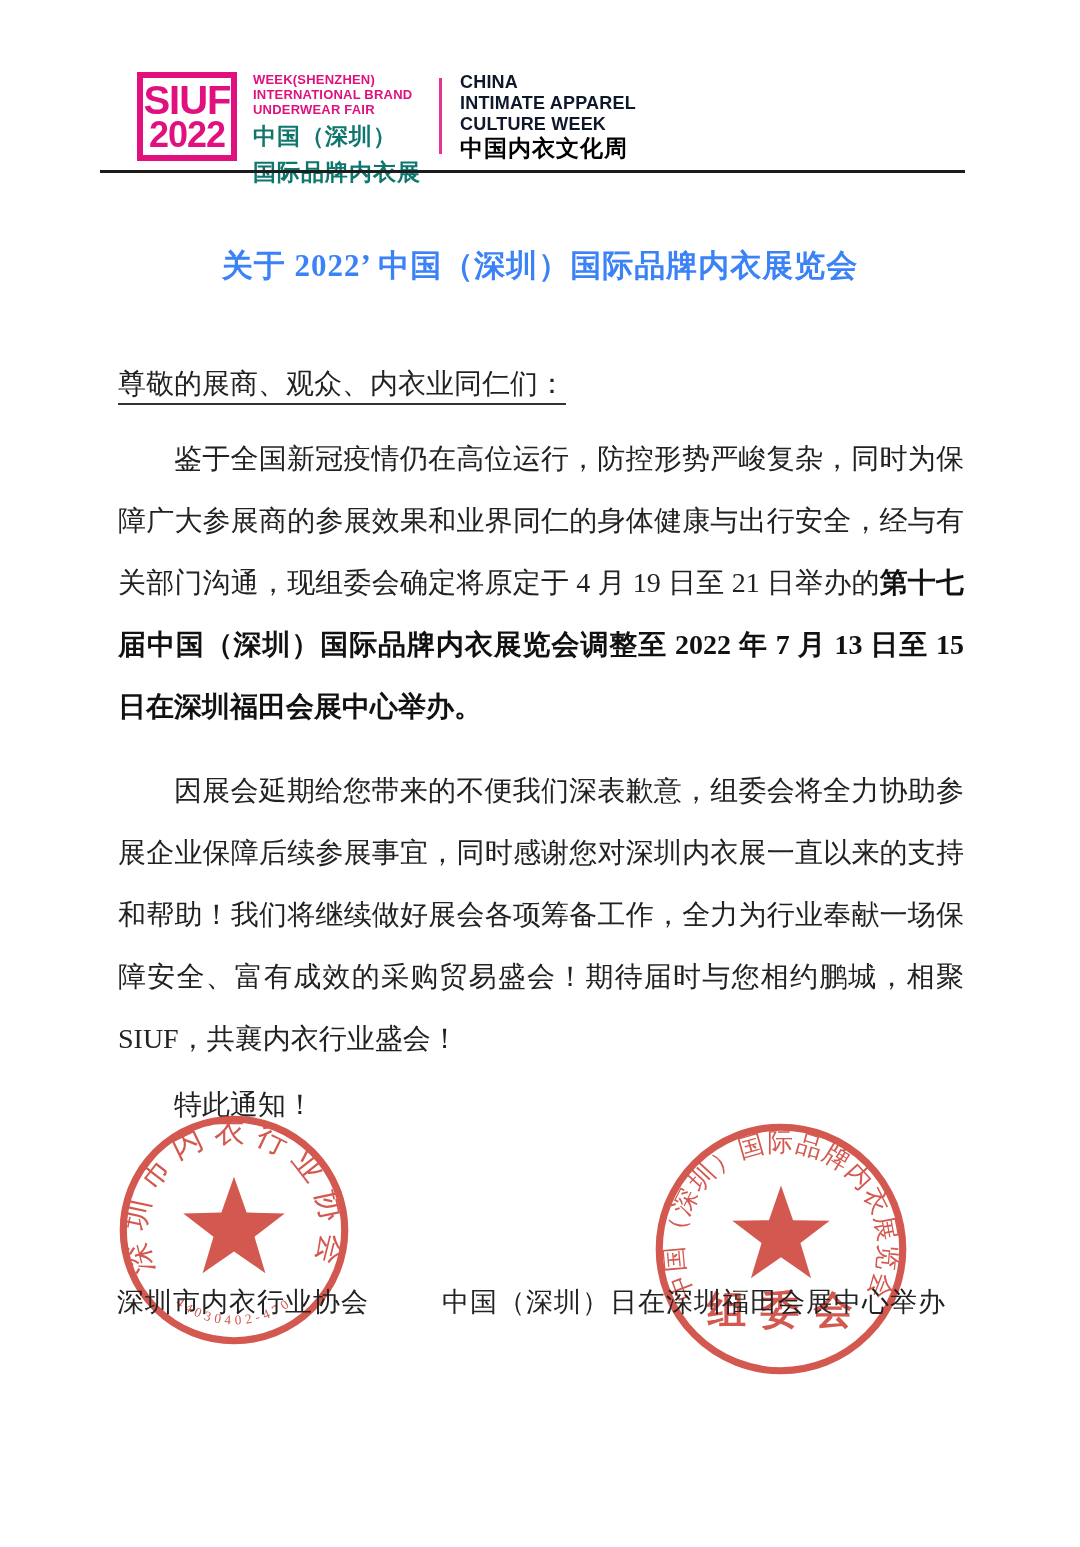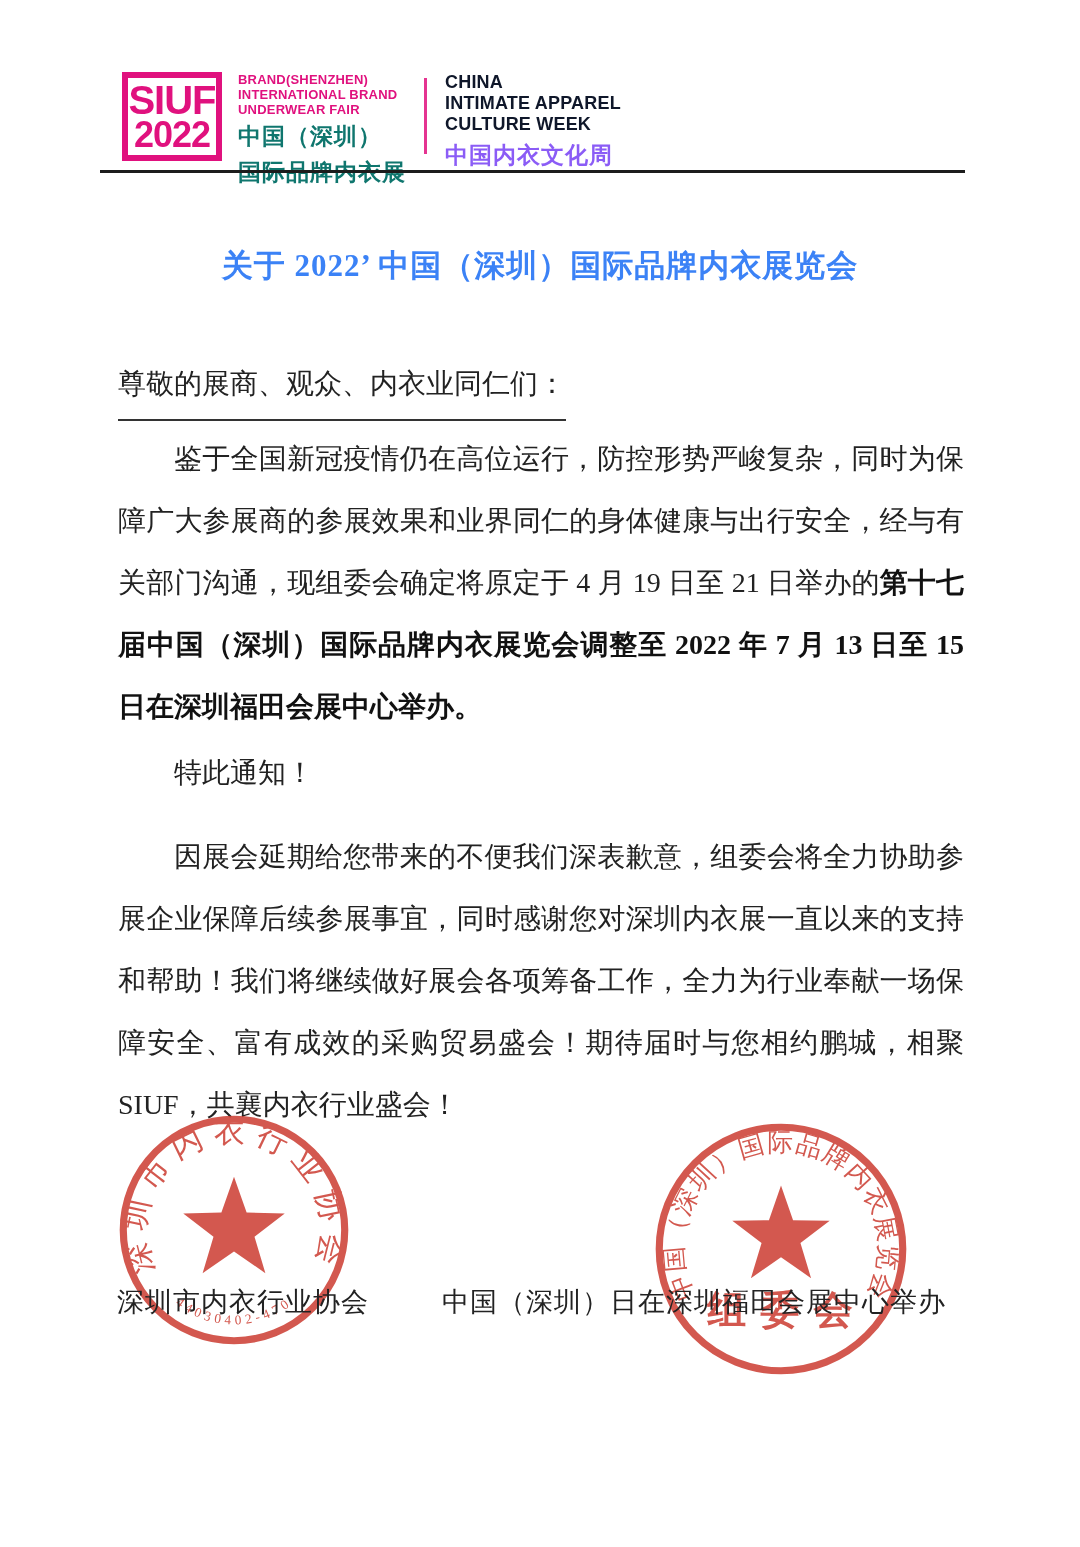--- a/index.html
+++ b/index.html
@@ -11,21 +11,21 @@
     margin: 0 auto;
     background: #ffffff;
     overflow: hidden;
     font-family: "Liberation Serif", "DejaVu Serif", serif;
     color: #1f1f1f;
   }
 
   
   #logo {
     position: absolute;
-    left: 122px; top: 72px;
+    left: 137px; top: 72px;
     display: flex;
     align-items: flex-start;
   }
   .siuf-box {
     border: 6px solid #e0117e;
     color: #e0117e;
     width: 100px; height: 89px;
     display: flex; flex-direction: column;
     align-items: center; justify-content: center;
     font-family: "Liberation Sans", "DejaVu Sans", sans-serif;
@@ -36,21 +36,21 @@
   .siuf-box .year { font-size: 36px; letter-spacing: -1px; }
   .logo-block { margin-left: 16px; font-family: "Liberation Sans", "DejaVu Sans", sans-serif; font-weight: bold; }
   .logo-block .en-small { color: #e0117e; font-size: 13px; line-height: 15px; letter-spacing: 0.2px; }
   .logo-block .cn-magenta { color: #0f766e; font-size: 23px; line-height: 26px; margin-top: 6px; letter-spacing: 1px; }
   .logo-divider {
     width: 3px; height: 76px; background: #e0117e;
     margin: 6px 0 0 18px; opacity: 0.85;
   }
   .logo-block2 { margin-left: 18px; font-family: "Liberation Sans", "DejaVu Sans", sans-serif; font-weight: bold; }
   .logo-block2 .en-big { color: #0f172a; font-size: 18px; line-height: 21px; letter-spacing: 0.2px; }
-  .logo-block2 .cn-red { color: #8b5cf6; font-size: 23px; line-height: 26px; margin-top: 7px; letter-spacing: 1px; }
+  .logo-block2 .cn-red { color: #000000; font-size: 23px; line-height: 26px; letter-spacing: 1px; }
 
   .header-rule {
     position: absolute;
     left: 100px; top: 170px;
     width: 865px; height: 0;
     border-top: 3px solid #1c1c1c;
   }
 
   
   .doc-title {
@@ -73,21 +73,21 @@
     width: 846px;
     font-size: 28px;
     color: #222;
   }
   .salutation {
     font-size: 28px;
     line-height: 44px;
   }
   .salutation span {
     border-bottom: 2px solid #333;
-    padding-bottom: 20px;
+    padding-bottom: 4px;
   }
   .para {
     margin-top: 22px;
     text-indent: 2em;
     text-align: justify;
     line-height: 62px;
   }
   .para.tight { margin-top: 4px; }
   .bold-seg { font-weight: bold; color: #111; }
 
@@ -125,21 +125,21 @@
 <body>
 
 <div id="page">
 
   <div id="logo">
     <div class="siuf-box">
       <div class="siuf">SIUF</div>
       <div class="year">2022</div>
     </div>
     <div class="logo-block">
-      <div class="en-small">BRAND(SHENZHEN)</div>
+      <div class="en-small">WEEK(SHENZHEN)</div>
       <div class="en-small">INTERNATIONAL BRAND</div>
       <div class="en-small">UNDERWEAR FAIR</div>
       <div class="cn-magenta">中国（深圳）</div>
       <div class="cn-magenta" style="margin-top:10px">国际品牌内衣展</div>
     </div>
     <div class="logo-divider"></div>
     <div class="logo-block2">
       <div class="en-big">CHINA</div>
       <div class="en-big">INTIMATE APPAREL</div>
       <div class="en-big">CULTURE WEEK</div>
@@ -149,22 +149,22 @@
 
   <div class="header-rule"></div>
 
   <div class="doc-title">关于 2022’ 中国（深圳）国际品牌内衣展览会</div>
 
   <div id="content">
     <div class="salutation">
       <span>尊敬的展商、观众、内衣业同仁们：</span>
     </div>
     <p class="para"><span>鉴于全国新冠疫情仍在高位运行，防控形势严峻复杂，同时为保障广大参展商的参展效果和业界同仁的身体健康与出行安全，经与有关部门沟通，现组委会确定将原定于 4 月 19 日至 21 日举办的</span><span class="bold-seg">第十七届中国（深圳）国际品牌内衣展览会调整至 2022 年 7 月 13 日至 15 日在深圳福田会展中心举办。</span></p>
+    <p class="para">因展会延期给您带来的不便我们深表歉意，组委会将全力协助参展企业保障后续参展事宜，同时感谢您对深圳内衣展一直以来的支持和帮助！我们将继续做好展会各项筹备工作，全力为行业奉献一场保障安全、富有成效的采购贸易盛会！期待届时与您相约鹏城，相聚 SIUF，共襄内衣行业盛会！</p>
     <p class="para tight">特此通知！</p>
-    <p class="para">因展会延期给您带来的不便我们深表歉意，组委会将全力协助参展企业保障后续参展事宜，同时感谢您对深圳内衣展一直以来的支持和帮助！我们将继续做好展会各项筹备工作，全力为行业奉献一场保障安全、富有成效的采购贸易盛会！期待届时与您相约鹏城，相聚 SIUF，共襄内衣行业盛会！</p>
   </div>
 
   <svg id="stamp-left" class="stamp" viewBox="0 0 238 238">
     <circle cx="119" cy="119" r="108" fill="none" stroke="#cd4237" stroke-width="7"></circle>
     <polygon fill="#cd4237" points="119,67 131.3,102 168.5,102.9 139,125.5 149.6,161.1 119,140 88.4,161.1 99,125.5 69.5,102.9 106.7,102"></polygon>
     <defs>
       <path id="arcL" d="M 41.1,155.3 A 86,86 0 1 1 196.9,155.3" fill="none"></path>
       <path id="arcLb" d="M 43.6,171.8 A 92,92 0 0 0 194.4,171.8" fill="none"></path>
     </defs>
     <text font-size="30" style="letter-spacing:9px">

